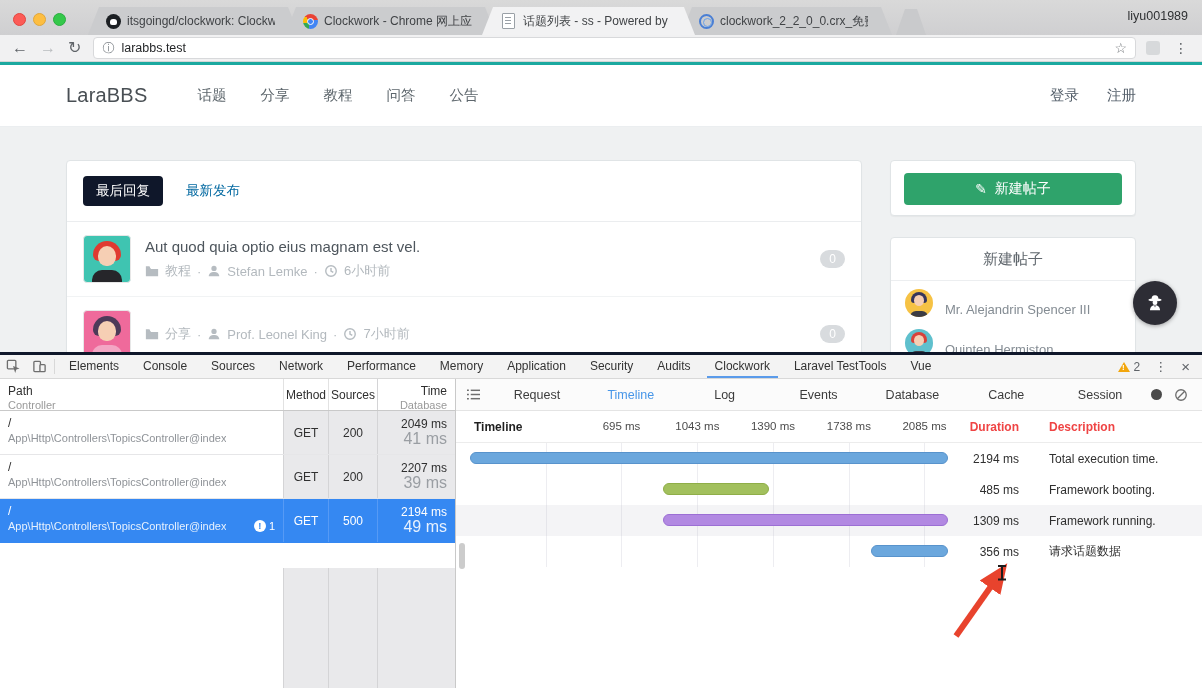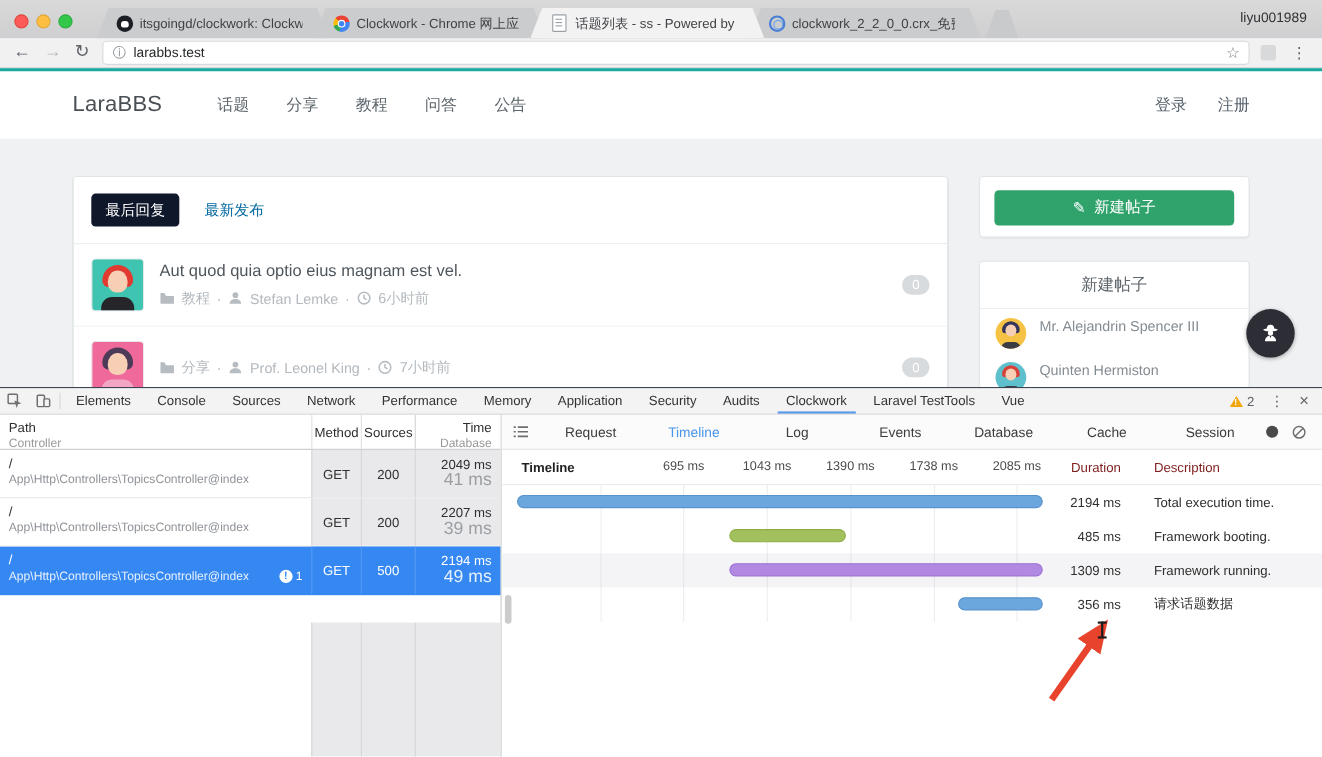--- a/index.html
+++ b/index.html
@@ -72,34 +72,34 @@
   .topic-main{flex:1;margin-left:14px;min-width:0;}
   .topic-title{font-size:15px;color:#4e565d;margin-bottom:7px;white-space:nowrap;overflow:hidden;}
   .topic-meta{display:flex;align-items:center;font-size:13px;color:#b3b9be;gap:6px;}
   .meta-ic{width:14px;height:14px;flex:0 0 auto;}
   .reply-badge{background:#d8dbde;color:#fff;font-size:12px;border-radius:10px;padding:2px 9px;margin-left:12px;}
 
   .side-card-new{position:absolute;left:890px;top:33px;width:246px;height:56px;box-sizing:border-box;}
   .new-post-btn{position:absolute;left:13px;right:13px;top:12px;height:32px;background:#2fa36b;border-radius:4px;color:#fff;font-size:14px;display:flex;align-items:center;justify-content:center;gap:8px;}
   .side-card-users{position:absolute;left:890px;top:110px;width:246px;height:130px;box-sizing:border-box;}
   .users-title{text-align:center;font-size:15px;color:#60676d;padding:12px 0 11px;border-bottom:1px solid #eceef0;}
-  .user-row{display:flex;align-items:flex-start;padding:8px 14px 4px;}
+  .user-row{display:flex;align-items:flex-end;padding:8px 14px 4px;}
   .uavatar{width:28px;height:28px;border-radius:50%;position:relative;overflow:hidden;flex:0 0 auto;}
   .uavatar.avatar-yellow{background:#f6c244;}
   .uavatar.avatar-cyan{background:#5fc0cd;}
   .uav-hair{position:absolute;left:6px;top:3px;width:16px;height:11px;border-radius:8px 8px 3px 3px;}
   .avatar-yellow .uav-hair{background:#35355c;}
   .avatar-cyan .uav-hair{background:#d8413a;}
   .uav-face{position:absolute;left:9px;top:6px;width:10px;height:11px;border-radius:50%;background:#f6cfb4;}
   .uav-body{position:absolute;left:5px;bottom:-3px;width:18px;height:9px;border-radius:6px 6px 0 0;background:#3c3c44;}
   .user-name{font-size:13px;color:#848c93;margin-left:12px;white-space:nowrap;}
   .fab{position:absolute;left:1133px;top:154px;width:44px;height:44px;border-radius:50%;background:#2d2d35;box-shadow:0 1px 4px rgba(0,0,0,.35);display:flex;align-items:center;justify-content:center;z-index:5;}
 
   
-  .devtools{position:absolute;left:0;top:352px;width:100%;height:336px;background:#fff;border-top:1px solid #0f172a;box-sizing:border-box;font-size:12px;color:#303030;}
+  .devtools{position:absolute;left:0;top:352px;width:100%;height:336px;background:#fff;border-top:3px solid #0f172a;box-sizing:border-box;font-size:12px;color:#303030;}
   .dt-tabbar{position:absolute;left:0;top:0;width:100%;height:24px;background:#f3f3f3;border-bottom:1px solid #d8d8d8;display:flex;align-items:stretch;box-sizing:border-box;}
   .dt-iconbtn{width:26px;display:flex;align-items:center;justify-content:center;}
   .dt-sep{width:1px;background:#d8d8d8;margin:4px 2px;}
   .dt-tab{display:flex;align-items:center;padding:0 8px;margin:0 4px;color:#333;white-space:nowrap;border-bottom:2px solid transparent;box-sizing:border-box;}
   .dt-tab.active{border-bottom-color:#5a9bea;}
   .dt-right{margin-left:auto;display:flex;align-items:center;gap:14px;padding-right:12px;}
   .warn-wrap{display:flex;align-items:center;gap:4px;color:#5f6368;}
   .warn-tri{width:0;height:0;border-left:6px solid transparent;border-right:6px solid transparent;border-bottom:10px solid #f2a60d;position:relative;}
   .warn-tri::after{content:"!";position:absolute;left:-1.5px;top:1px;font-size:8px;color:#fff;font-weight:bold;}
   .dt-dots{color:#5f6368;font-size:13px;}
@@ -141,21 +141,21 @@
   .cw-subtab.active{color:#4796e8;}
   .cw-subicons{display:flex;align-items:center;gap:12px;padding:0 14px 0 4px;}
   .rec-dot{width:11px;height:11px;border-radius:50%;background:#4a4a4a;}
 
   .tl-header{height:32px;border-bottom:1px solid #ececec;display:flex;align-items:center;box-sizing:border-box;position:relative;}
   .tl-col-chart{width:507px;flex:0 0 auto;position:relative;height:100%;}
   .tl-col-dur{width:56px;flex:0 0 auto;text-align:right;}
   .tl-col-desc{flex:1;padding-left:30px;}
   .tl-title{position:absolute;left:18px;top:9px;font-weight:bold;color:#1f1f1f;}
   .tl-tick{position:absolute;top:9px;transform:translateX(-50%);color:#4c4c4c;font-size:11.5px;white-space:nowrap;}
-  .tl-hbold{font-weight:normal;color:#7f1d1d;}
+  .tl-hbold{font-weight:bold;color:#ef4444;}
   .tl-rows{position:relative;}
   .tl-row{height:31px;display:flex;align-items:center;}
   .tl-row.stripe{background:#f4f4f6;}
   .tl-chart{width:507px;flex:0 0 auto;position:relative;height:100%;}
   .gridlayer i{position:absolute;top:0;bottom:0;width:1px;background:rgba(190,190,205,.28);}
   .tl-bar{position:absolute;top:9px;height:12px;border-radius:6px;border:1px solid;box-sizing:border-box;}
   .bar-blue{background:#6ba7dd;border-color:#5893cc;}
   .bar-red{background:#e57f87;border-color:#d4636c;}
   .bar-green{background:#a2c05d;border-color:#8fae48;}
   .bar-purple{background:#b289e2;border-color:#9c6fd4;}

